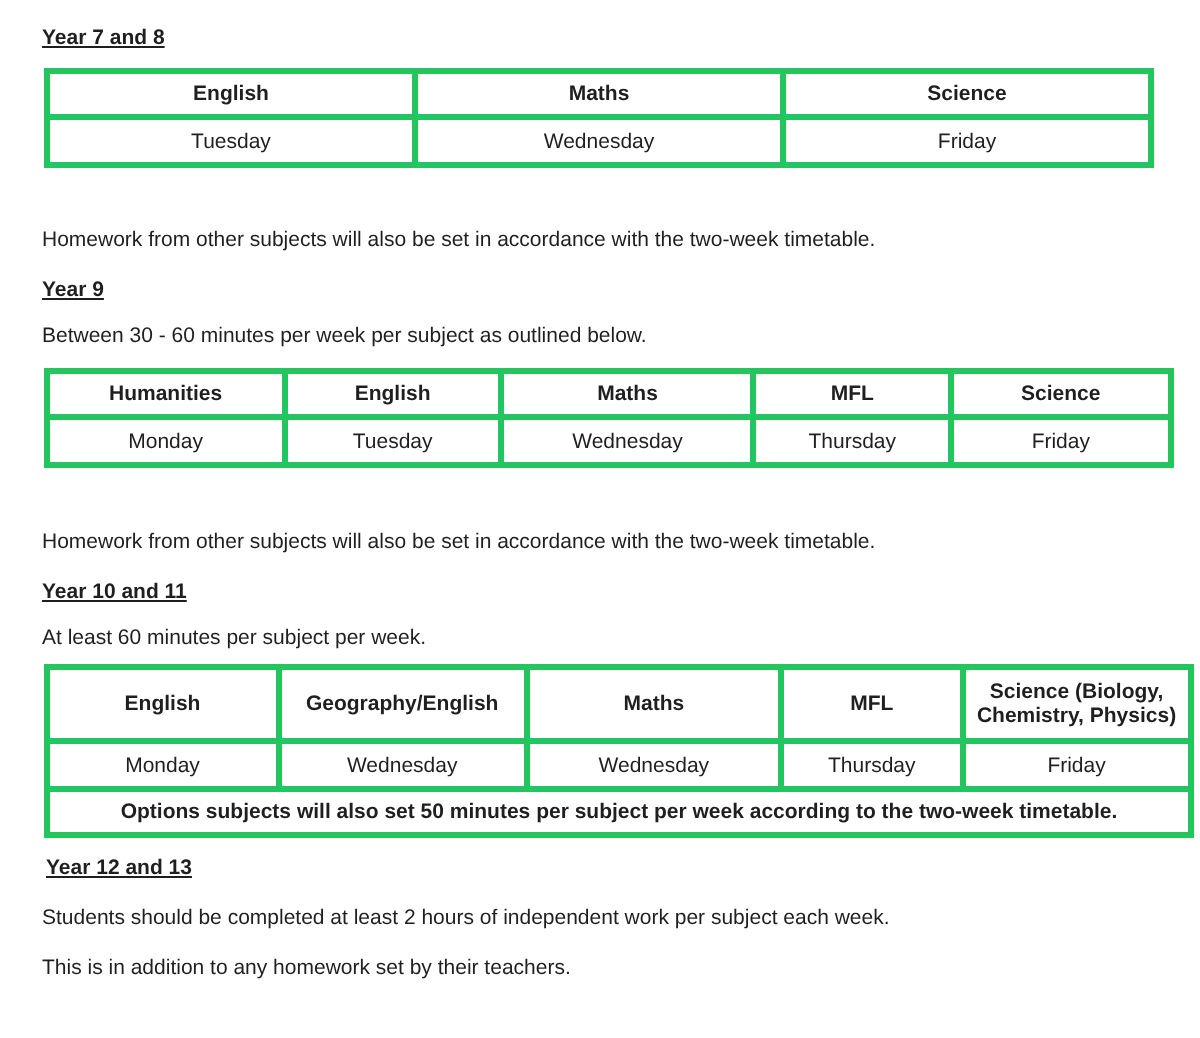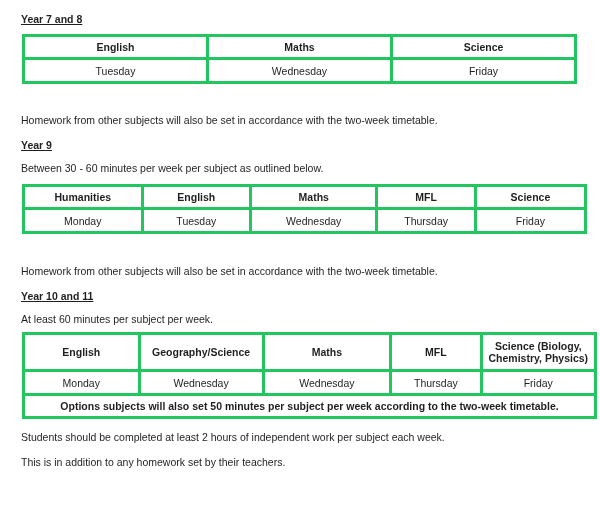--- a/index.html
+++ b/index.html
@@ -141,34 +141,35 @@
     <colgroup>
         <col class="c1">
         <col class="c2">
         <col class="c3">
         <col class="c4">
         <col class="c5">
       </colgroup>
     <tbody>
         <tr>
       <th>English</th>
-      <th>Geography/Science</th>
+      <th>Geography/English</th>
       <th>Maths</th>
       <th>MFL</th>
       <th>Science (Biology, Chemistry, Physics)</th>
     </tr>
     <tr>
       <td class="day">Monday</td>
       <td class="day">Wednesday</td>
       <td class="day">Wednesday</td>
       <td class="day">Thursday</td>
       <td class="day">Friday</td>
     </tr>
     <tr>
       <td class="options" colspan="5">Options subjects will also set 50 minutes per subject per week according to the two-week timetable.</td>
     </tr>
   </tbody>
     </table>
 
+  <h2 class="sec-heading h-y1213">Year 12 and 13</h2>
   <p class="para p-s1213">Students should be completed at least 2 hours of independent work per subject each week.</p>
   <p class="para p-s1213b">This is in addition to any homework set by their teachers.</p>
 
 </div>
 
 </body></html>

